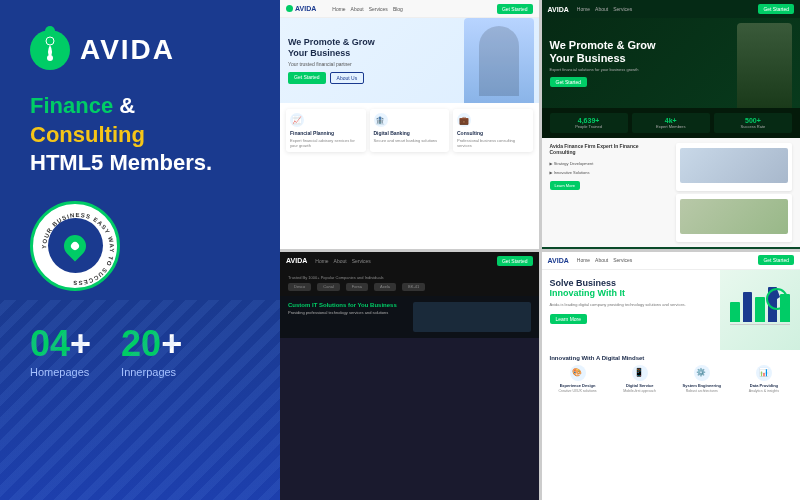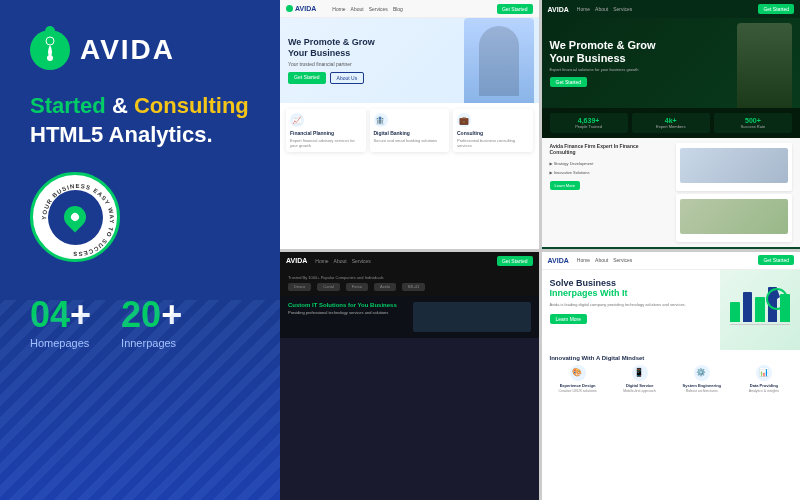--- a/index.html
+++ b/index.html
@@ -778,22 +778,22 @@
         <circle cx="14" cy="14" r="13" fill="#00cc66"></circle>
         <circle cx="14" cy="5" r="4" fill="#00cc66" stroke="white" stroke-width="1"></circle>
         <path d="M14 9 Q10 16 14 22 Q18 16 14 9Z" fill="white"></path>
         <circle cx="14" cy="22" r="3" fill="white"></circle>
       </svg>
     </div>
     <span class="logo-text">AVIDA</span>
   </div>
 
   <div class="tagline">
-    <span class="finance">Started</span><span class="amp"> &amp; </span><span class="consulting">Consulting</span>
-    <span class="html5">HTML5 Analytics.</span>
+    <span class="finance">Finance</span><span class="amp"> &amp; </span><span class="consulting">Consulting</span>
+    <span class="html5">HTML5 Members.</span>
   </div>
 
   <div class="badge-area">
     <div class="badge-circle">
       <svg viewBox="0 0 90 90" width="90" height="90" style="position:absolute;top:0;left:0;">
         <defs>
           <path id="circlePath" d="M 45,45 m -32,0 a 32,32 0 1,1 64,0 a 32,32 0 1,1 -64,0"></path>
         </defs>
         <text class="badge-curved-text" font-size="7" fill="#333" font-weight="600" letter-spacing="1">
           <textPath href="#circlePath">YOUR BUSINESS EASY WAY TO SUCCESS</textPath>
@@ -976,21 +976,21 @@
         <div class="ss4-nav-logo">AVIDA</div>
         <div style="margin-left:8px;display:flex;gap:5px;">
           <span style="font-size:5px;color:#555;">Home</span>
           <span style="font-size:5px;color:#555;">About</span>
           <span style="font-size:5px;color:#555;">Services</span>
         </div>
         <div class="ss4-nav-btn">Get Started</div>
       </div>
       <div class="ss4-hero">
         <div class="ss4-hero-left">
-          <h2>Solve Business<br><span class="highlight">Innerpages With It</span></h2>
+          <h2>Solve Business<br><span class="highlight">Innovating With It</span></h2>
           <p>Avida is leading digital company providing technology solutions and services.</p>
           <span class="ss4-hero-left-btn">Learn More</span>
         </div>
         <div class="ss4-hero-right">
           <div class="ss4-chart-area">
             <div class="ss4-bar-chart">
               <div class="ss4-bar" style="height:20px;"></div>
               <div class="ss4-bar alt" style="height:30px;"></div>
               <div class="ss4-bar" style="height:25px;"></div>
               <div class="ss4-bar alt" style="height:35px;"></div>

